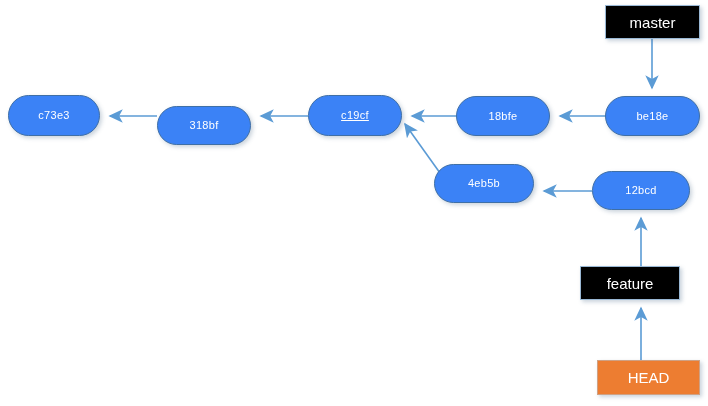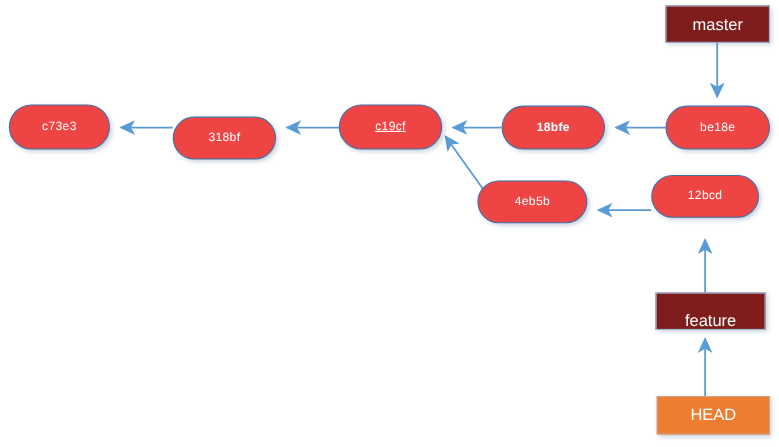--- a/index.html
+++ b/index.html
@@ -30,28 +30,28 @@
     box-sizing: border-box;
     display: flex;
     align-items: center;
     justify-content: center;
     color: #ffffff;
     text-align: center;
     line-height: 1;
     box-shadow: 2px 2px 4px rgba(80, 110, 140, 0.30);
   }
   .commit-node {
-    background: #ef4444;
+    background: #3b82f6;
     border: 1px solid #3f6fa6;
     border-radius: 999px;
     font-size: 11px;
     letter-spacing: 0.3px;
   }
   .ref-node {
-    background: #7f1d1d;
+    background: #000000;
     border: 1px solid #9ab8d4;
     border-radius: 0;
     font-size: 15px;
   }
   .head-node {
     background: #ed7d31;
     border: 1px solid #cfa184;
     border-radius: 0;
     font-size: 15px;
   }
@@ -86,36 +86,36 @@
   <div id="nodes-layer">
       <div class="node commit-node" style="left: 8px; top: 95px; width: 92px; height: 41px;">
         <span class="node-label">c73e3</span>
       </div>
       <div class="node commit-node" style="left: 157px; top: 106px; width: 94px; height: 39px;">
         <span class="node-label">318bf</span>
       </div>
       <div class="node commit-node" style="left: 308px; top: 95px; width: 94px; height: 41px; text-decoration: underline;">
         <span class="node-label">c19cf</span>
       </div>
-      <div class="node commit-node" style="left: 456px; top: 96px; width: 94px; height: 40px; font-weight: bold;">
+      <div class="node commit-node" style="left: 456px; top: 96px; width: 94px; height: 40px;">
         <span class="node-label">18bfe</span>
       </div>
       <div class="node commit-node" style="left: 605px; top: 96px; width: 95px; height: 40px;">
         <span class="node-label">be18e</span>
       </div>
       <div class="node commit-node" style="left: 434px; top: 164px; width: 100px; height: 39px;">
         <span class="node-label">4eb5b</span>
       </div>
-      <div class="node commit-node" style="left: 592px; top: 159px; width: 98px; height: 39px;">
+      <div class="node commit-node" style="left: 592px; top: 171px; width: 98px; height: 39px;">
         <span class="node-label">12bcd</span>
       </div>
       <div class="node ref-node" style="left: 605px; top: 5px; width: 95px; height: 34px;">
         <span class="node-label">master</span>
       </div>
-      <div class="node ref-node" style="left: 596px; top: 266px; width: 100px; height: 34px; align-items: flex-end;">
+      <div class="node ref-node" style="left: 580px; top: 266px; width: 100px; height: 34px;">
         <span class="node-label">feature</span>
       </div>
       <div class="node head-node" style="left: 597px; top: 360px; width: 103px; height: 35px;">
         <span class="node-label">HEAD</span>
       </div>
     </div>
 
 </div>
 
 </body></html>

